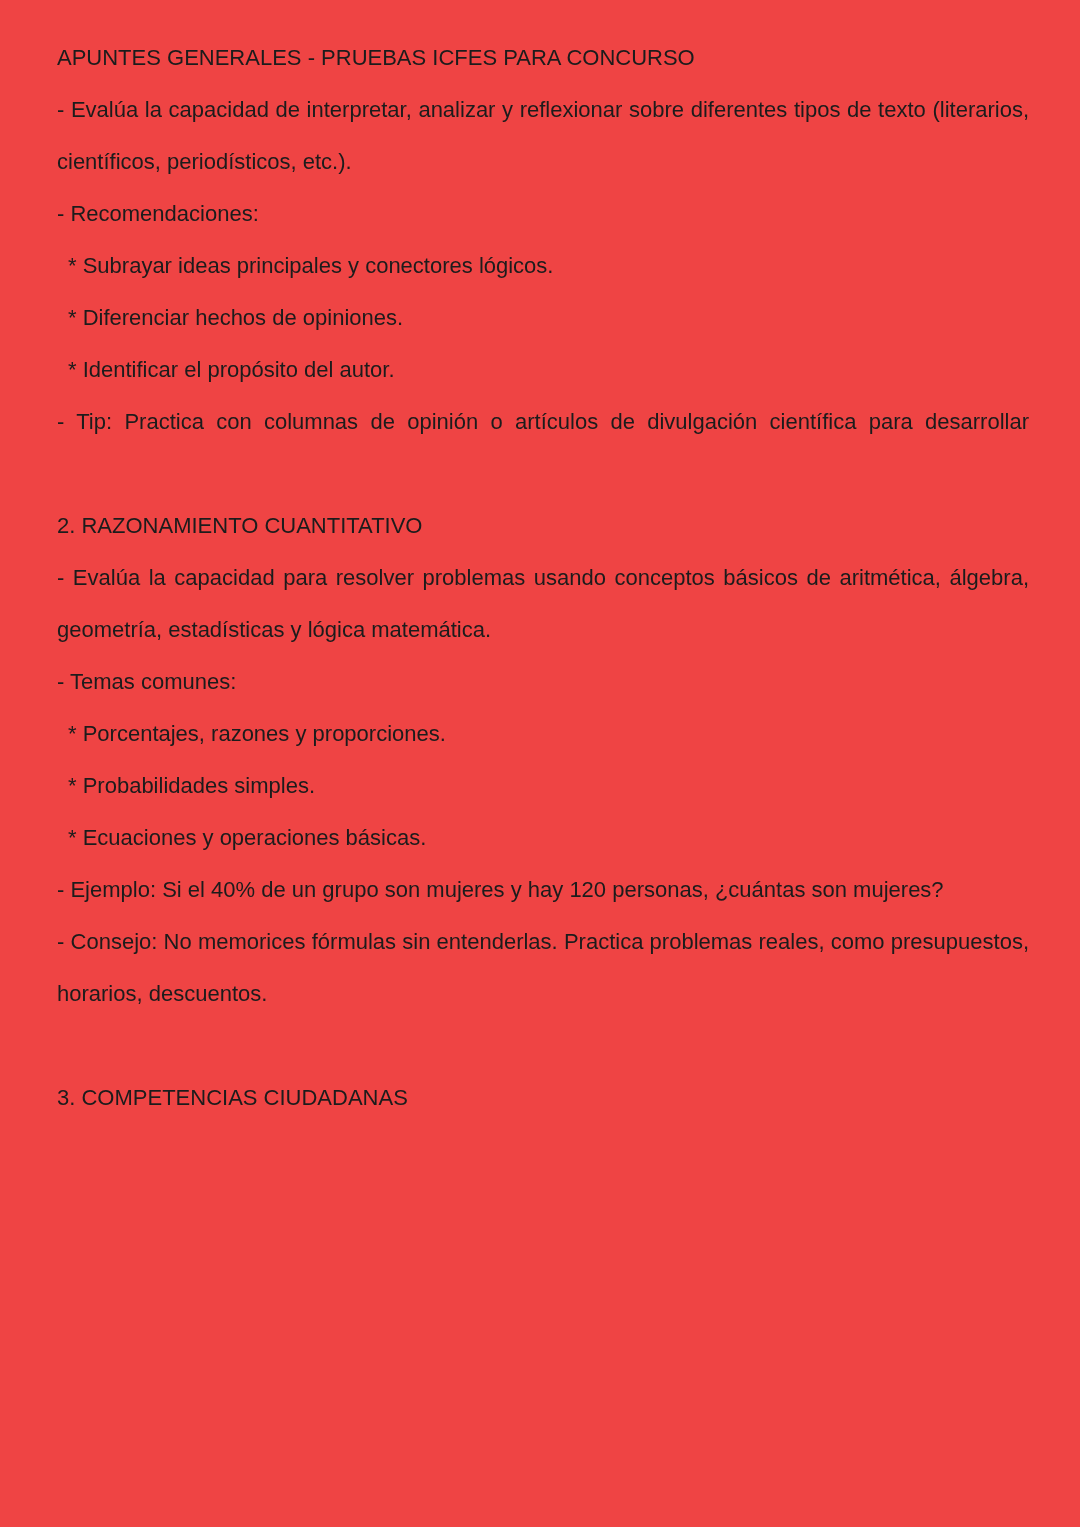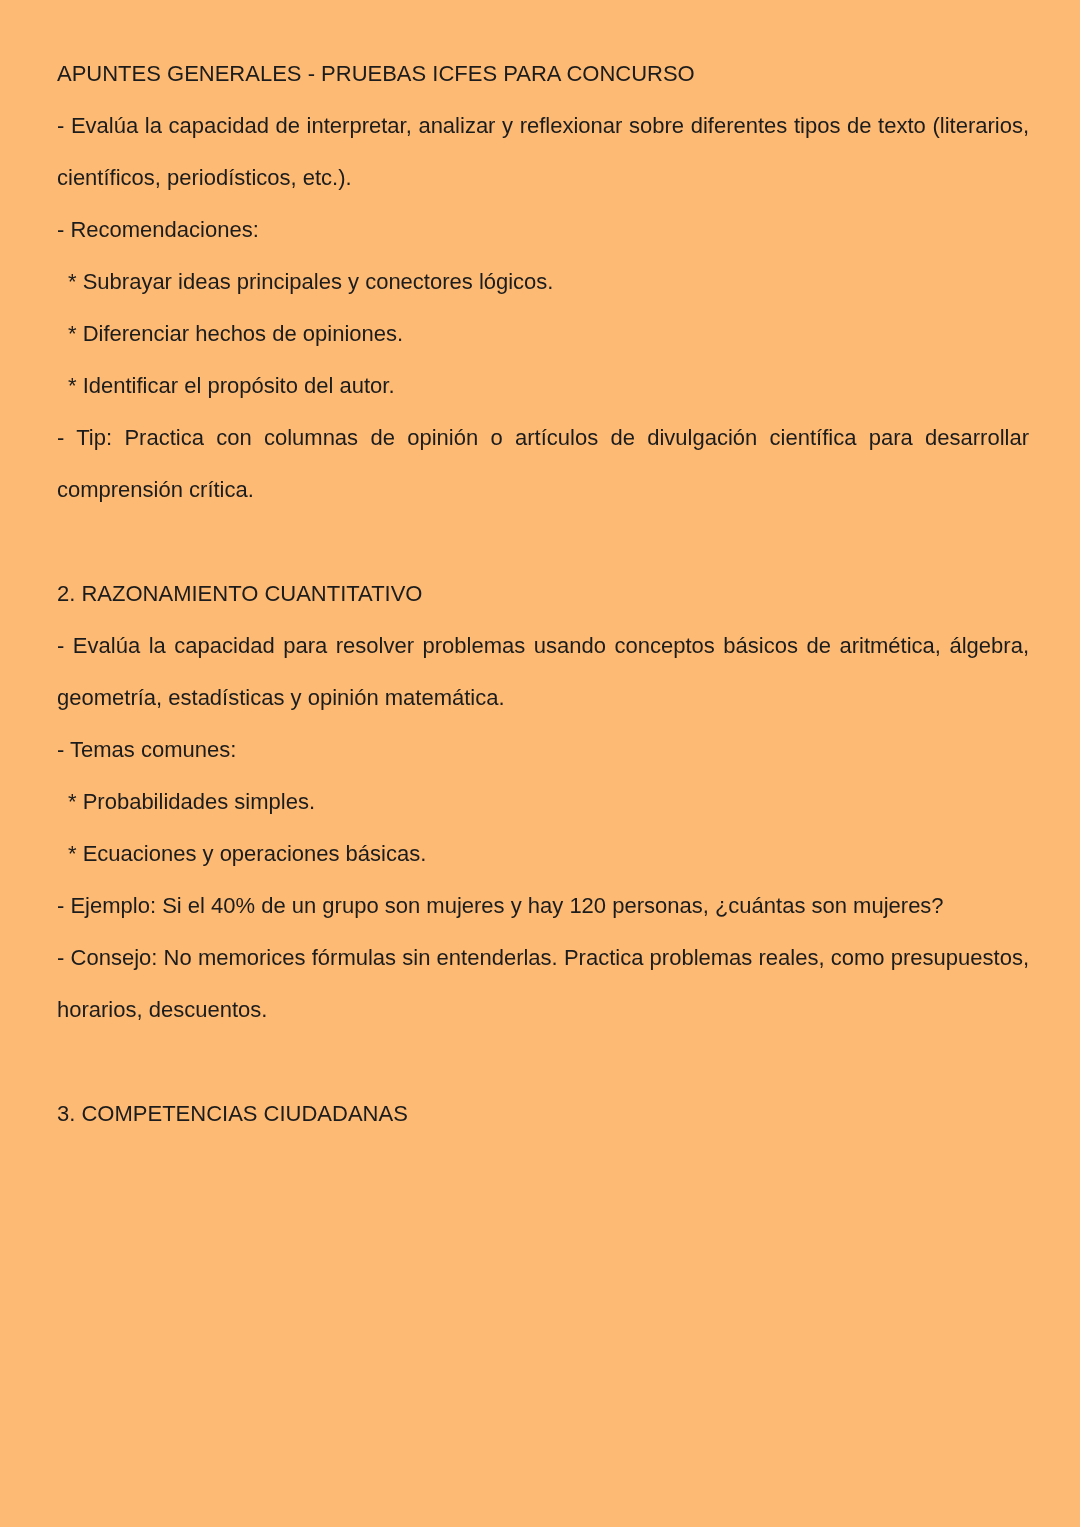--- a/index.html
+++ b/index.html
@@ -9,22 +9,22 @@
   }
   body {
     width: 1080px;
     height: 1527px;
     overflow: hidden;
   }
   .page {
     box-sizing: border-box;
     width: 1080px;
     height: 1527px;
-    padding: 48px 51px 0 57px;
-    background: #fdba74;
+    padding: 32px 51px 0 57px;
+    background: #ef4444;
   }
   .line {
     font-family: "Liberation Sans", "DejaVu Sans", sans-serif;
     font-size: 22px;
     line-height: 52px;
     height: 52px;
     color: #1c1c1c;
     white-space: nowrap;
     overflow: visible;
   }
@@ -50,26 +50,26 @@
 
   <div class="line">APUNTES GENERALES - PRUEBAS ICFES PARA CONCURSO</div>
 
   <div class="line jfull">- Evalúa la capacidad de interpretar, analizar y reflexionar sobre diferentes tipos de texto (literarios,</div>
   <div class="line">científicos, periodísticos, etc.).</div>
   <div class="line">- Recomendaciones:</div>
   <div class="line indent">* Subrayar ideas principales y conectores lógicos.</div>
   <div class="line indent">* Diferenciar hechos de opiniones.</div>
   <div class="line indent">* Identificar el propósito del autor.</div>
   <div class="line jfull">- Tip: Practica con columnas de opinión o artículos de divulgación científica para desarrollar</div>
-  <div class="line">comprensión crítica.</div>
 
   <div class="line gap">2. RAZONAMIENTO CUANTITATIVO</div>
   <div class="line jfull">- Evalúa la capacidad para resolver problemas usando conceptos básicos de aritmética, álgebra,</div>
-  <div class="line">geometría, estadísticas y opinión matemática.</div>
+  <div class="line">geometría, estadísticas y lógica matemática.</div>
   <div class="line">- Temas comunes:</div>
+  <div class="line indent">* Porcentajes, razones y proporciones.</div>
   <div class="line indent">* Probabilidades simples.</div>
   <div class="line indent">* Ecuaciones y operaciones básicas.</div>
   <div class="line">- Ejemplo: Si el 40% de un grupo son mujeres y hay 120 personas, ¿cuántas son mujeres?</div>
   <div class="line jfull">- Consejo: No memorices fórmulas sin entenderlas. Practica problemas reales, como presupuestos,</div>
   <div class="line">horarios, descuentos.</div>
 
   <div class="line gap">3. COMPETENCIAS CIUDADANAS</div>
 
 </div>
 

